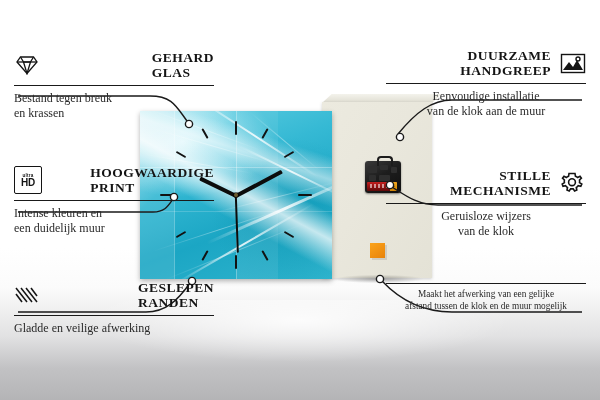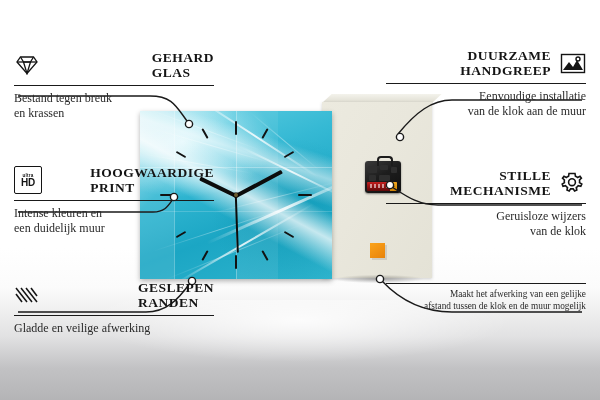--- a/index.html
+++ b/index.html
@@ -90,21 +90,21 @@
   .feat .rule{height:1px;background:#1a1a1a;margin-top:5px;}
   .feat .desc{
     font-family:"Liberation Serif", serif;font-size:12px;line-height:15px;
     color:#2a2a2a;margin-top:5px;
   }
   .feat.left .head{justify-content:space-between;}
   .feat.left .title{text-align:left;}
   .feat.left .desc{text-align:left;}
   .feat.right .head{flex-direction:row-reverse;justify-content:flex-start;}
   .feat.right .title{text-align:right;}
-  .feat.right .desc{text-align:right;}
+  .feat.right .desc{text-align:center;}
 
   .ico{width:26px;height:26px;flex:0 0 26px;display:flex;align-items:center;justify-content:center;color:#141414;}
   .ico svg{display:block;}
   .ico.hd{border:1.6px solid #141414;border-radius:2px;flex-direction:column;gap:0;}
   .ico.hd .u{font:700 4.6px "Liberation Sans",sans-serif;line-height:5px;letter-spacing:.2px;}
   .ico.hd .h{font:700 10px "Liberation Sans",sans-serif;line-height:10px;letter-spacing:-.3px;}
 
   
   #f-gehard   {left:14px;  top:50px;}
   #f-print    {left:14px;  top:165px;}

